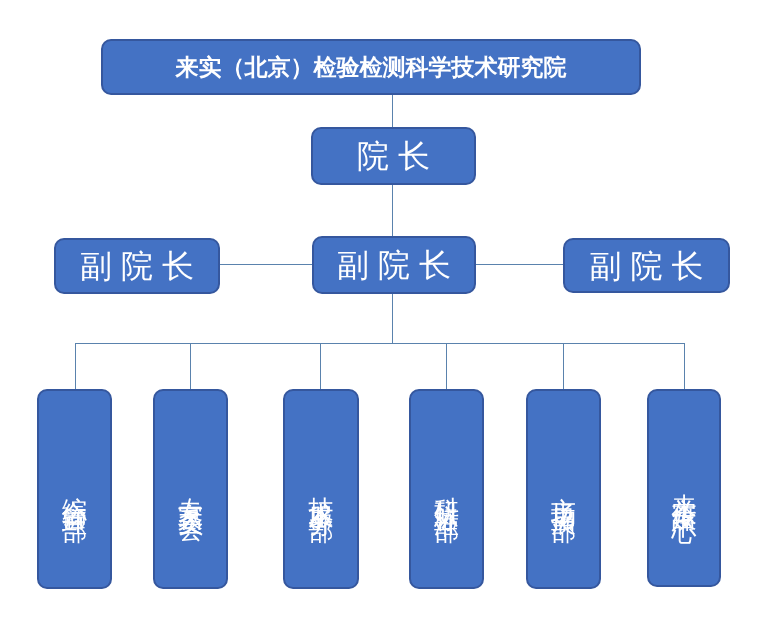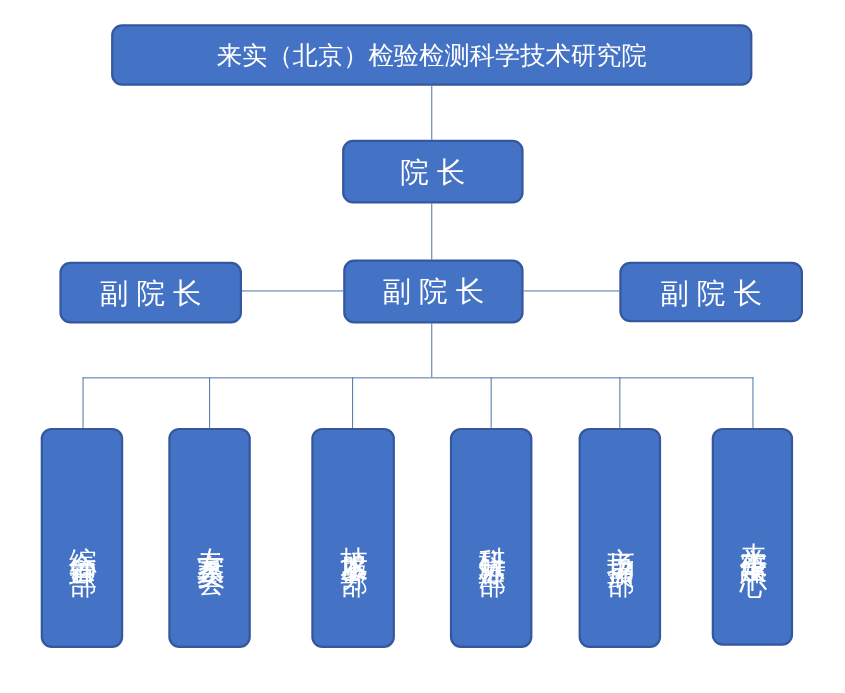--- a/index.html
+++ b/index.html
@@ -32,21 +32,21 @@
     align-items:center;
     justify-content:center;
     text-align:center;
   }
   .label-h{
     font-size:23px;
     line-height:1;
     white-space:pre;
   }
   .label-mid{
-    font-size:26px;
+    font-size:32px;
     line-height:1;
     white-space:pre;
   }
   .label-v{
     writing-mode:vertical-rl;
     text-orientation:upright;
     font-size:25px;
     letter-spacing:5px;
     line-height:1;
   }
@@ -72,21 +72,21 @@
   <div class="hline" style="left:476px;top:264px;width:87px;"></div>
   <div class="vline" style="left:392px;top:294px;height:49px;"></div>
   <div class="hline" style="left:75px;top:343px;width:610px;"></div>
   <div class="vline" style="left:75px;top:343px;height:46px;"></div>
   <div class="vline" style="left:190px;top:343px;height:46px;"></div>
   <div class="vline" style="left:320px;top:343px;height:46px;"></div>
   <div class="vline" style="left:446px;top:343px;height:46px;"></div>
   <div class="vline" style="left:563px;top:343px;height:46px;"></div>
   <div class="vline" style="left:684px;top:343px;height:46px;"></div>
 
-  <div class="box" style="left:101px;top:22px;width:583px;height:56px;">
+  <div class="box" style="left:101px;top:39px;width:540px;height:56px;font-weight:bold;">
     <span class="label-h">来实（北京）检验检测科学技术研究院</span>
   </div>
 
   <div class="box" style="left:311px;top:127px;width:165px;height:58px;">
     <span class="label-mid">院 长</span>
   </div>
 
   <div class="box" style="left:54px;top:238px;width:166px;height:56px;">
     <span class="label-mid">副 院 长</span>
   </div>

